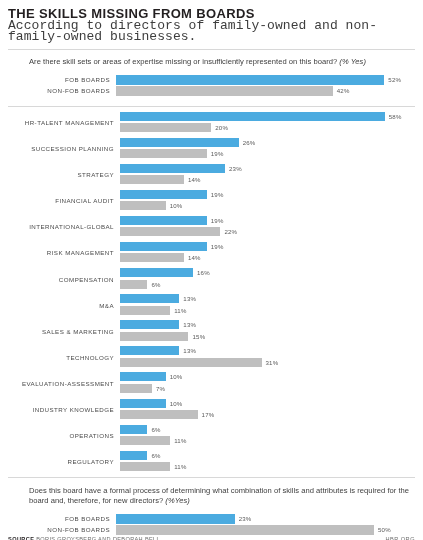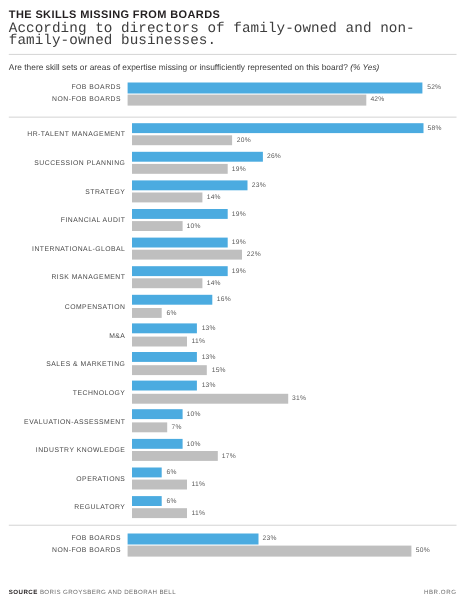--- a/index.html
+++ b/index.html
@@ -20,21 +20,21 @@
   .page {
     width: 423px;
     height: 540px;
     position: relative;
     box-sizing: border-box;
     padding: 0 8px;
   }
 
   
   .hdr-title {
-    font-size: 10px;
+    font-size: 13px;
     font-weight: bold;
     letter-spacing: 0.35px;
     color: #231f20;
     margin: 8px 0 0 0;
     line-height: 11px;
   }
   .hdr-sub {
     font-size: 13px;
     color: #3d3d3d;
     margin: 1px 0 0 0;
@@ -42,20 +42,21 @@
     letter-spacing: 0.05px;
     font-family: Liberation Mono, monospace;
   }
 
   
   .question {
     font-size: 7.6px;
     color: #3d3d3d;
     line-height: 10.5px;
     letter-spacing: 0.02px;
+    margin-left: 21px;
   }
   .question .ital {
     font-style: italic;
   }
 
   
   .rule {
     height: 1px;
     background: #d8d8d8;
     width: 100%;
@@ -381,20 +382,24 @@
           <div class="cat-bar-row second">
             <div class="bar gray" style="height: 9px; width: 50.2097px;"></div>
             <div class="bar-val" style="line-height: 9px; left: 50.2097px;">11%</div>
           </div>
         </div>
       </div>
     </div>
 
   <div class="rule" style="margin-top:3px;"></div>
 
+  <div class="question" style="margin-top:8px;">
+    <span>Does this board have a formal process of determining what combination of skills and attributes is required for the board and, therefore, for new directors?</span>
+    <span class="ital">(%Yes)</span>
+  </div>
 
   <div class="simple-block">
     <div class="simple-row">
       <div class="simple-label">FOB BOARDS</div>
       <div class="simple-track">
         <div class="bar blue" id="s3b0" style="width: 118.696px;"></div>
         <div class="bar-val" id="s3v0" style="left: 118.696px;">23%</div>
       </div>
     </div>
     <div class="simple-row">

